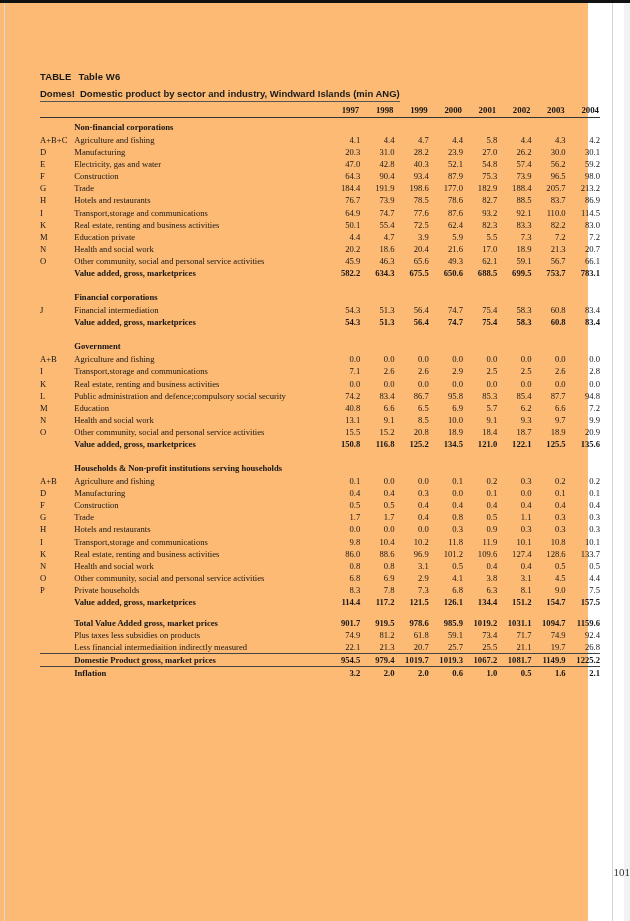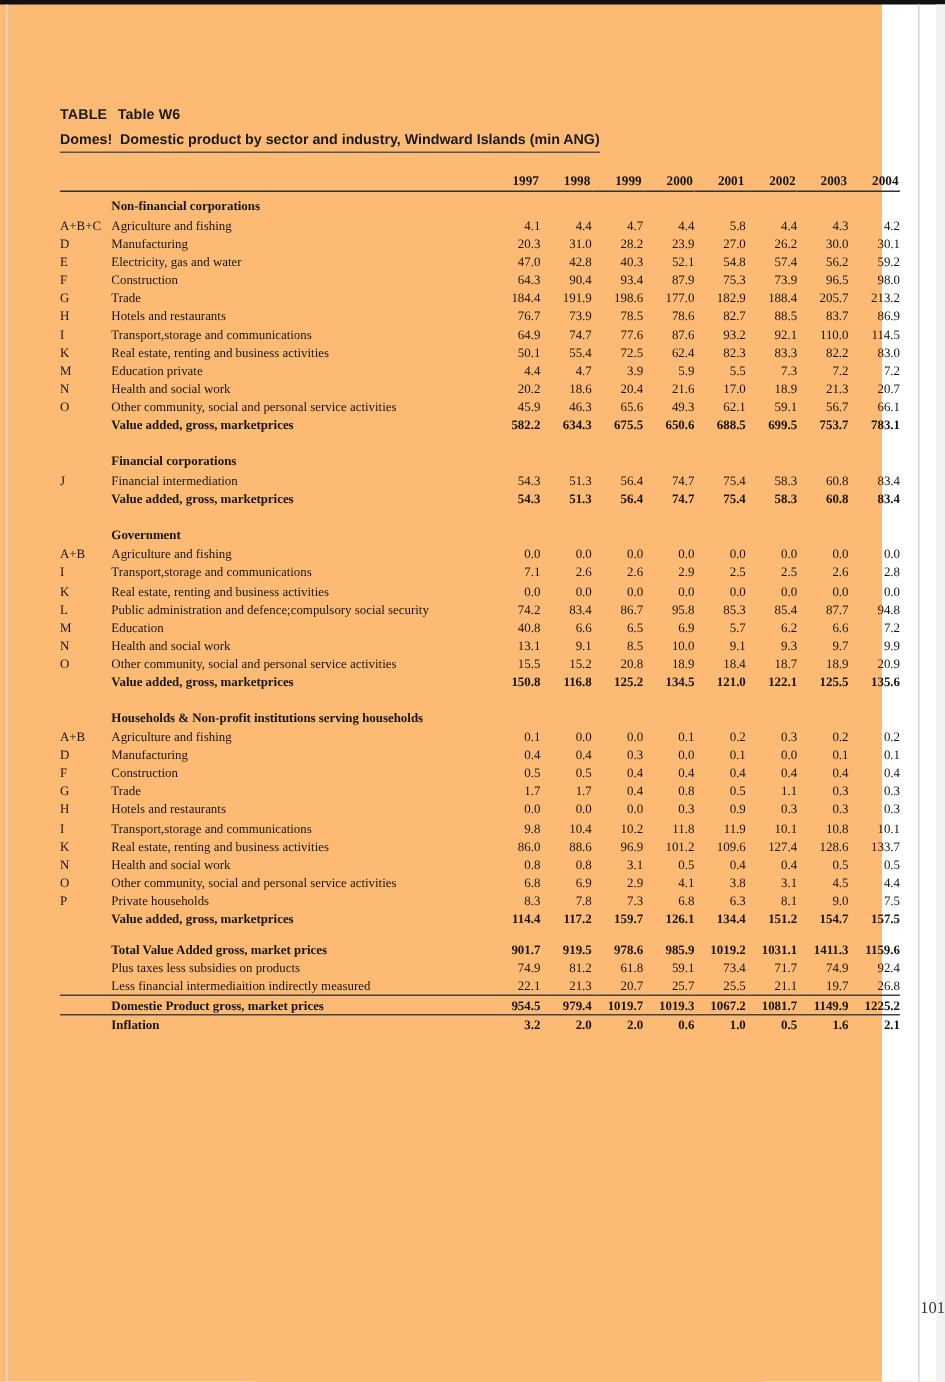--- a/index.html
+++ b/index.html
@@ -72,21 +72,21 @@
   .title-trunc {
     display: inline-block;
     width: 40px;
     overflow: hidden;
     white-space: nowrap;
     vertical-align: bottom;
   }
   table.main {
     border-collapse: collapse;
     width: 560px;
-    margin-top: 12px;
+    margin-top: 2px;
     font-size: 8.6px;
     color: #161616;
   }
   table.main td, table.main th {
     padding: 0;
     vertical-align: baseline;
     font-weight: normal;
   }
   .col-code { width: 34px; text-align: left; padding-left: 1px; }
   .col-label { width: 250px; text-align: left; }
@@ -596,40 +596,40 @@
             <td class="col-num">6.3</td>
             <td class="col-num">8.1</td>
             <td class="col-num">9.0</td>
             <td class="col-num">7.5</td>
           </tr>
           <tr class="data total">
             <td class="col-code"></td>
             <td class="col-label">Value added, gross, marketprices</td>
             <td class="col-num">114.4</td>
             <td class="col-num">117.2</td>
-            <td class="col-num">159.7</td>
+            <td class="col-num">121.5</td>
             <td class="col-num">126.1</td>
             <td class="col-num">134.4</td>
             <td class="col-num">151.2</td>
             <td class="col-num">154.7</td>
             <td class="col-num">157.5</td>
           </tr>
           <tr class="spacer">
             <td colspan="10"></td>
           </tr>
           <tr class="data total">
             <td class="col-code"></td>
             <td class="col-label">Total Value Added gross, market prices</td>
             <td class="col-num">901.7</td>
             <td class="col-num">919.5</td>
             <td class="col-num">978.6</td>
             <td class="col-num">985.9</td>
             <td class="col-num">1019.2</td>
             <td class="col-num">1031.1</td>
-            <td class="col-num">1411.3</td>
+            <td class="col-num">1094.7</td>
             <td class="col-num">1159.6</td>
           </tr>
           <tr class="data">
             <td class="col-code"></td>
             <td class="col-label ">Plus taxes less subsidies on products</td>
             <td class="col-num">74.9</td>
             <td class="col-num">81.2</td>
             <td class="col-num">61.8</td>
             <td class="col-num">59.1</td>
             <td class="col-num">73.4</td>

